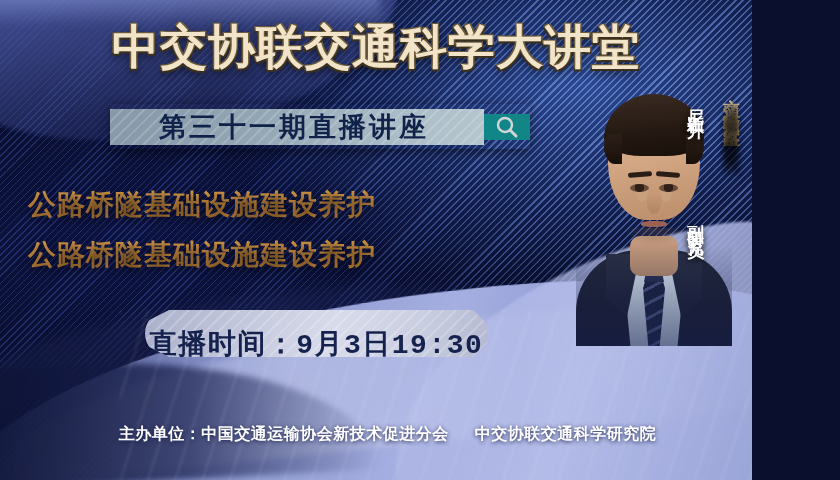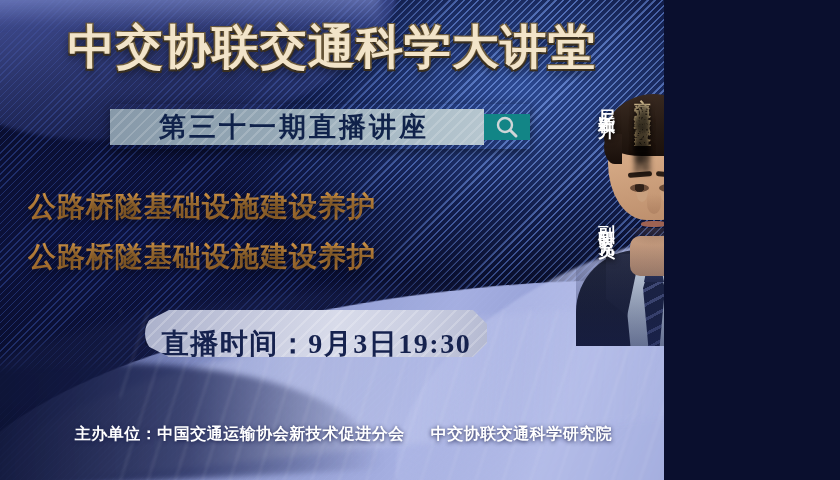--- a/index.html
+++ b/index.html
@@ -1,24 +1,24 @@
 <!DOCTYPE html>
 <html lang="zh"><head>
 <meta charset="utf-8">
 <style>
   html, body {
     margin: 0; padding: 0;
     background: #0a0f2e;
   }
   #poster {
     position: relative;
-    width: 664px;
+    width: 752px;
     height: 480px;
     overflow: hidden;
-    font-family: Liberation Serif, serif;
+    font-family: Liberation Mono, monospace;
     background: #0b1030;
   }
 
   
   .bg-base {
     position: absolute; inset: 0;
     background:
       radial-gradient(ellipse 70% 60% at 78% 18%, #2d4a93 0%, rgba(27,46,110,0.55) 42%, rgba(10,16,48,0) 72%),
       radial-gradient(ellipse 90% 70% at 18% 50%, #0d1340 0%, #080c28 60%, #06091f 100%),
       linear-gradient(160deg, #101a52 0%, #0a1038 45%, #070b24 100%);

